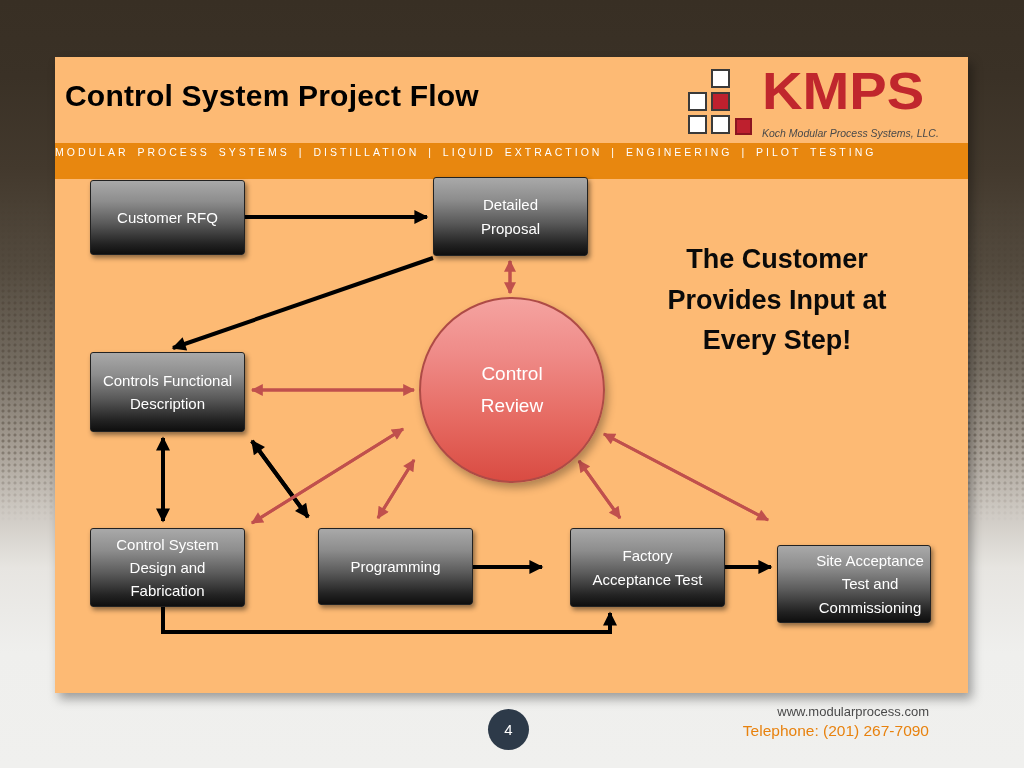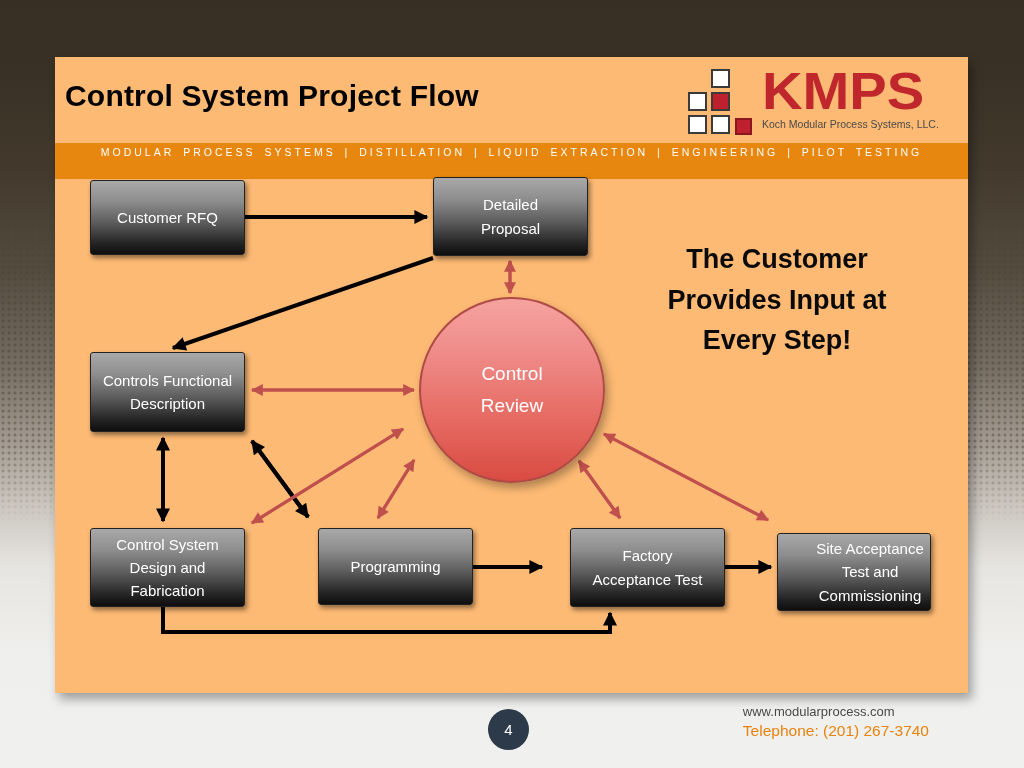--- a/index.html
+++ b/index.html
@@ -45,27 +45,27 @@
   .sq.r2c1 { left: 0;    top: 23px; }
   .sq.r2c2 { left: 23px; top: 23px; }
   .sq.r3c1 { left: 0;    top: 46px; }
   .sq.r3c2 { left: 23px; top: 46px; }
   .sq.r3c3 { left: 47px; top: 49px; width: 17px; height: 17px; border-color: #8c1520; }
   .logo-text { position: absolute; left: 74px; top: -4px; width: 200px; }
   .logo-wordmark {
     font-size: 52px; font-weight: 800; color: #c0272d; line-height: 1.0;
     letter-spacing: 0px; transform: scaleX(1.08); transform-origin: left;
   }
-  .logo-tagline { font-size: 10.5px; color: #4a4a4a; margin-top: 1px; white-space: nowrap; }
+  .logo-tagline { font-size: 10.5px; color: #4a4a4a; margin-top: 10px; white-space: nowrap; font-style: italic; }
 
   
   .banner {
     position: absolute; left: 0; top: 86px; width: 913px; height: 36px;
     background: #e8870f; color: #ffffff;
-    font-size: 10.5px; line-height: 18px; text-align: center;
+    font-size: 10.5px; line-height: 18px; text-align: left;
     letter-spacing: 3px; word-spacing: 3px; white-space: nowrap; overflow: hidden;
   }
 
   
   .diagram { position: absolute; left: 0; top: 104px; width: 913px; height: 652px; }
   .arrows { position: absolute; left: 0; top: -104px; width: 913px; height: 636px; z-index: 1; }
 
   .node {
     position: absolute; z-index: 2;
     background: linear-gradient(180deg, #a9a9a9 0%, #8d8d8d 28%, #5a5a5a 58%, #232323 86%, #0e0e0e 100%);
@@ -77,21 +77,21 @@
   .node .nl { display: inline-block; padding: 0 4px; }
   
   #n-rfq  { left: 35px;  top: 19px;  width: 155px; height: 75px; }
   #n-dp   { left: 378px; top: 16px;  width: 155px; height: 79px; }
   #n-dp .nl { max-width: 92px; }
   #n-cfd  { left: 35px;  top: 191px; width: 155px; height: 80px; }
   #n-csd  { left: 35px;  top: 367px; width: 155px; height: 79px; }
   #n-prog { left: 263px; top: 367px; width: 155px; height: 77px; }
   #n-fat  { left: 493px; top: 367px; width: 155px; height: 79px; margin-left: 22px; }
   #n-fat .nl { max-width: 130px; }
-  #n-sat  { left: 722px; top: 372px; width: 154px; height: 78px; padding-left: 32px; }
+  #n-sat  { left: 722px; top: 384px; width: 154px; height: 78px; padding-left: 32px; }
   #n-sat .nl { max-width: 125px; }
 
   .circle-node {
     position: absolute; z-index: 2;
     left: 364px; top: 136px; width: 186px; height: 186px; border-radius: 50%;
     background: linear-gradient(180deg, #f5a3a0 0%, #ef8b88 30%, #e66a62 66%, #d94b42 100%);
     border: 2px solid #ae4b46;
     box-shadow: 3px 5px 8px rgba(0,0,0,0.30);
     color: #ffffff; font-size: 19px; line-height: 1.7;
     display: flex; align-items: center; justify-content: center; text-align: center;
@@ -103,21 +103,21 @@
     font-size: 27px; font-weight: 700; color: #0a0a0a; line-height: 1.5; text-align: center;
   }
 
   
   .page-badge {
     position: absolute; left: 488px; top: 709px; width: 41px; height: 41px;
     border-radius: 50%; background: #2d3a49;
     color: #fff; font-size: 15px;
     display: flex; align-items: center; justify-content: center;
   }
-  .contact { position: absolute; right: 95px; top: 704px; }
+  .contact { position: absolute; right: 95px; top: 704px; text-align: right; }
   .contact .website { font-size: 13px; color: #4a4a4a; }
   .contact .phone { font-size: 15.5px; color: #e8820e; margin-top: 3px; }
 </style>
 </head>
 <body>
 
 <div class="canvas">
   <div class="bg"></div>
   <div class="bg-dots"></div>
 
@@ -209,15 +209,15 @@
 
       <div class="callout">The Customer Provides Input at Every Step!</div>
     </div>
   </div>
 
   <div class="page-badge">
     <span>4</span>
   </div>
   <div class="contact">
     <div class="website">www.modularprocess.com</div>
-    <div class="phone">Telephone: (201) 267-3740</div>
+    <div class="phone">Telephone: (201) 267-7090</div>
   </div>
 </div>
 
 </body></html>

